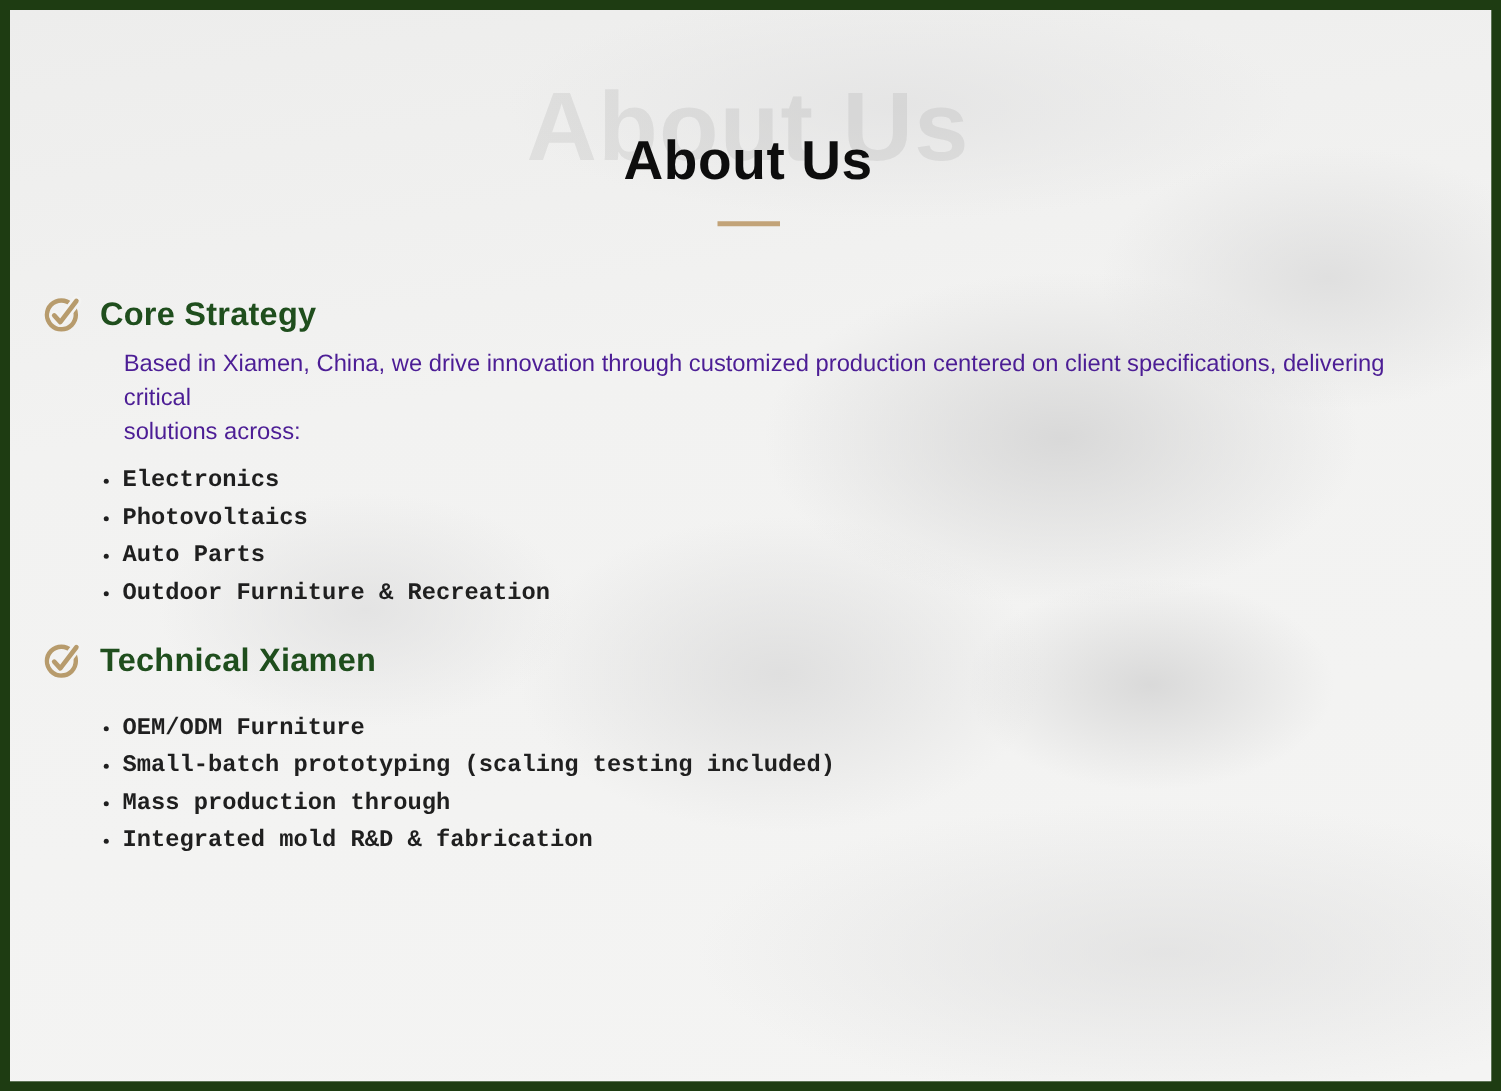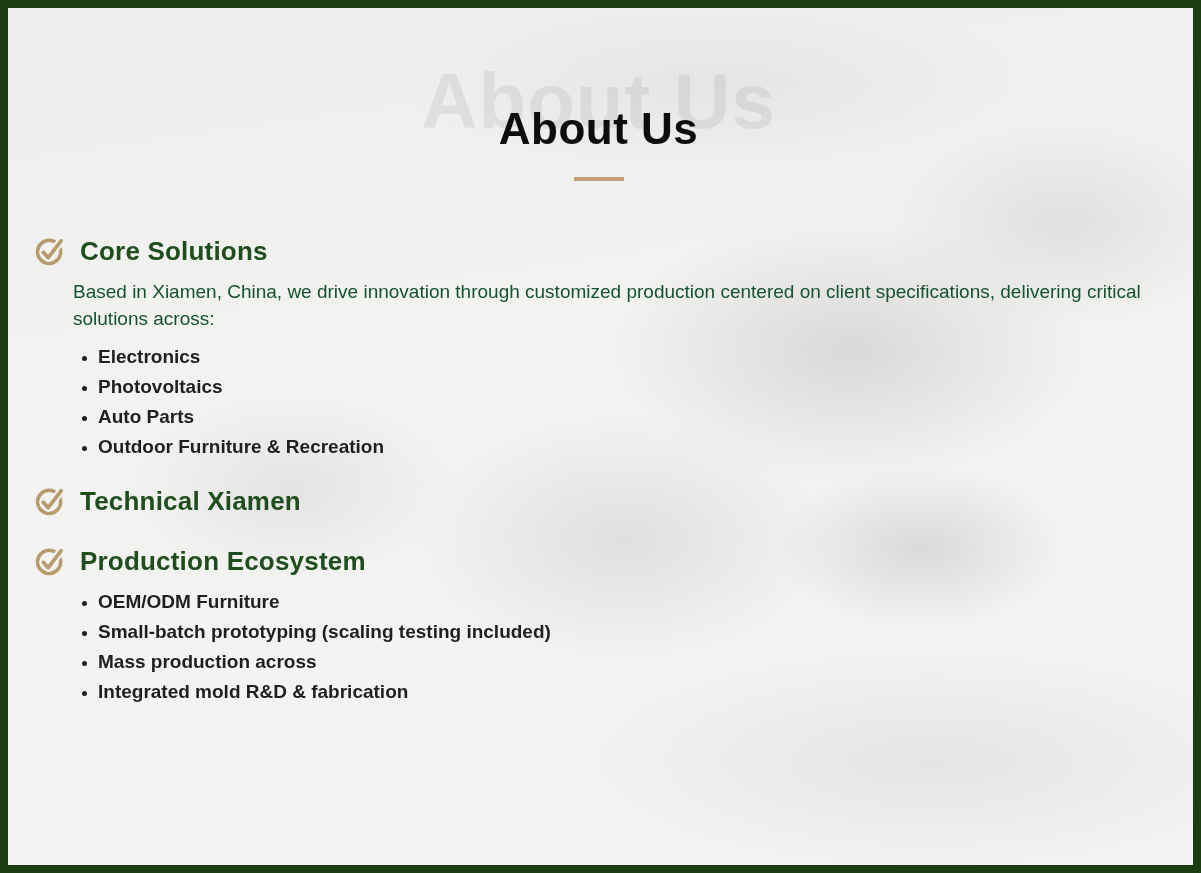--- a/index.html
+++ b/index.html
@@ -73,31 +73,32 @@
   .section-head { display: flex; align-items: center; gap: 14px; }
   .check-badge { width: 32px; height: 32px; flex: 0 0 auto; }
   .section-title {
     font-size: 26px;
     font-weight: 700;
     letter-spacing: 0.2px;
     color: #1f4e1d;
   }
 
   .section-body {
-    margin: 11px 0 0 39px;
+    margin: 11px 0 0 65px;
     font-size: 19px;
     line-height: 1.43;
-    color: #14532d;
+    color: #4c1d95;
     white-space: pre-line;
   }
 
   .section-list {
     margin: 15px 0 0 0;
     padding-left: 64px;
     list-style: disc;
+    font-family: Liberation Mono, monospace;
   }
   .section-list li {
     font-size: 19px;
     font-weight: 700;
     color: #1f1f1f;
     line-height: 20px;
     margin: 10px 0;
   }
   .section-list li::marker { color: #1f1f1f; font-size: 16px; }
 </style>
@@ -115,21 +116,21 @@
       <div class="hero-rule"></div>
     </div>
 
     <div class="section">
       <div class="section-head">
         <svg class="check-badge" viewBox="0 0 36 36" aria-hidden="true">
           <circle cx="17" cy="19" r="13" fill="none" stroke="#b79b6c" stroke-width="4"></circle>
           <path d="M10.5 19.5 L16 25.5 L30.5 6.5" fill="none" stroke="#f3f3f2" stroke-width="9" stroke-linecap="round" stroke-linejoin="round"></path>
           <path d="M10.5 19.5 L16 25.5 L30.5 6.5" fill="none" stroke="#b79b6c" stroke-width="4.2" stroke-linecap="round" stroke-linejoin="round"></path>
         </svg>
-        <h2 class="section-title">Core Solutions</h2>
+        <h2 class="section-title">Core Strategy</h2>
       </div>
       <p class="section-body">Based in Xiamen, China, we drive innovation through customized production centered on client specifications, delivering critical
 solutions across:</p>
       <ul class="section-list">
           <li>Electronics</li>
           <li>Photovoltaics</li>
           <li>Auto Parts</li>
           <li>Outdoor Furniture &amp; Recreation</li>
         </ul>
     </div>
@@ -139,30 +140,22 @@
         <svg class="check-badge" viewBox="0 0 36 36" aria-hidden="true">
           <circle cx="17" cy="19" r="13" fill="none" stroke="#b79b6c" stroke-width="4"></circle>
           <path d="M10.5 19.5 L16 25.5 L30.5 6.5" fill="none" stroke="#f3f3f2" stroke-width="9" stroke-linecap="round" stroke-linejoin="round"></path>
           <path d="M10.5 19.5 L16 25.5 L30.5 6.5" fill="none" stroke="#b79b6c" stroke-width="4.2" stroke-linecap="round" stroke-linejoin="round"></path>
         </svg>
         <h2 class="section-title">Technical Xiamen</h2>
       </div>
     </div>
 
     <div class="section">
-      <div class="section-head">
-        <svg class="check-badge" viewBox="0 0 36 36" aria-hidden="true">
-          <circle cx="17" cy="19" r="13" fill="none" stroke="#b79b6c" stroke-width="4"></circle>
-          <path d="M10.5 19.5 L16 25.5 L30.5 6.5" fill="none" stroke="#f3f3f2" stroke-width="9" stroke-linecap="round" stroke-linejoin="round"></path>
-          <path d="M10.5 19.5 L16 25.5 L30.5 6.5" fill="none" stroke="#b79b6c" stroke-width="4.2" stroke-linecap="round" stroke-linejoin="round"></path>
-        </svg>
-        <h2 class="section-title">Production Ecosystem</h2>
-      </div>
       <ul class="section-list">
           <li>OEM/ODM Furniture</li>
           <li>Small-batch prototyping (scaling testing included)</li>
-          <li>Mass production across</li>
+          <li>Mass production through</li>
           <li>Integrated mold R&amp;D &amp; fabrication</li>
         </ul>
     </div>
 
   </div>
 </div>
 
 </body></html>

